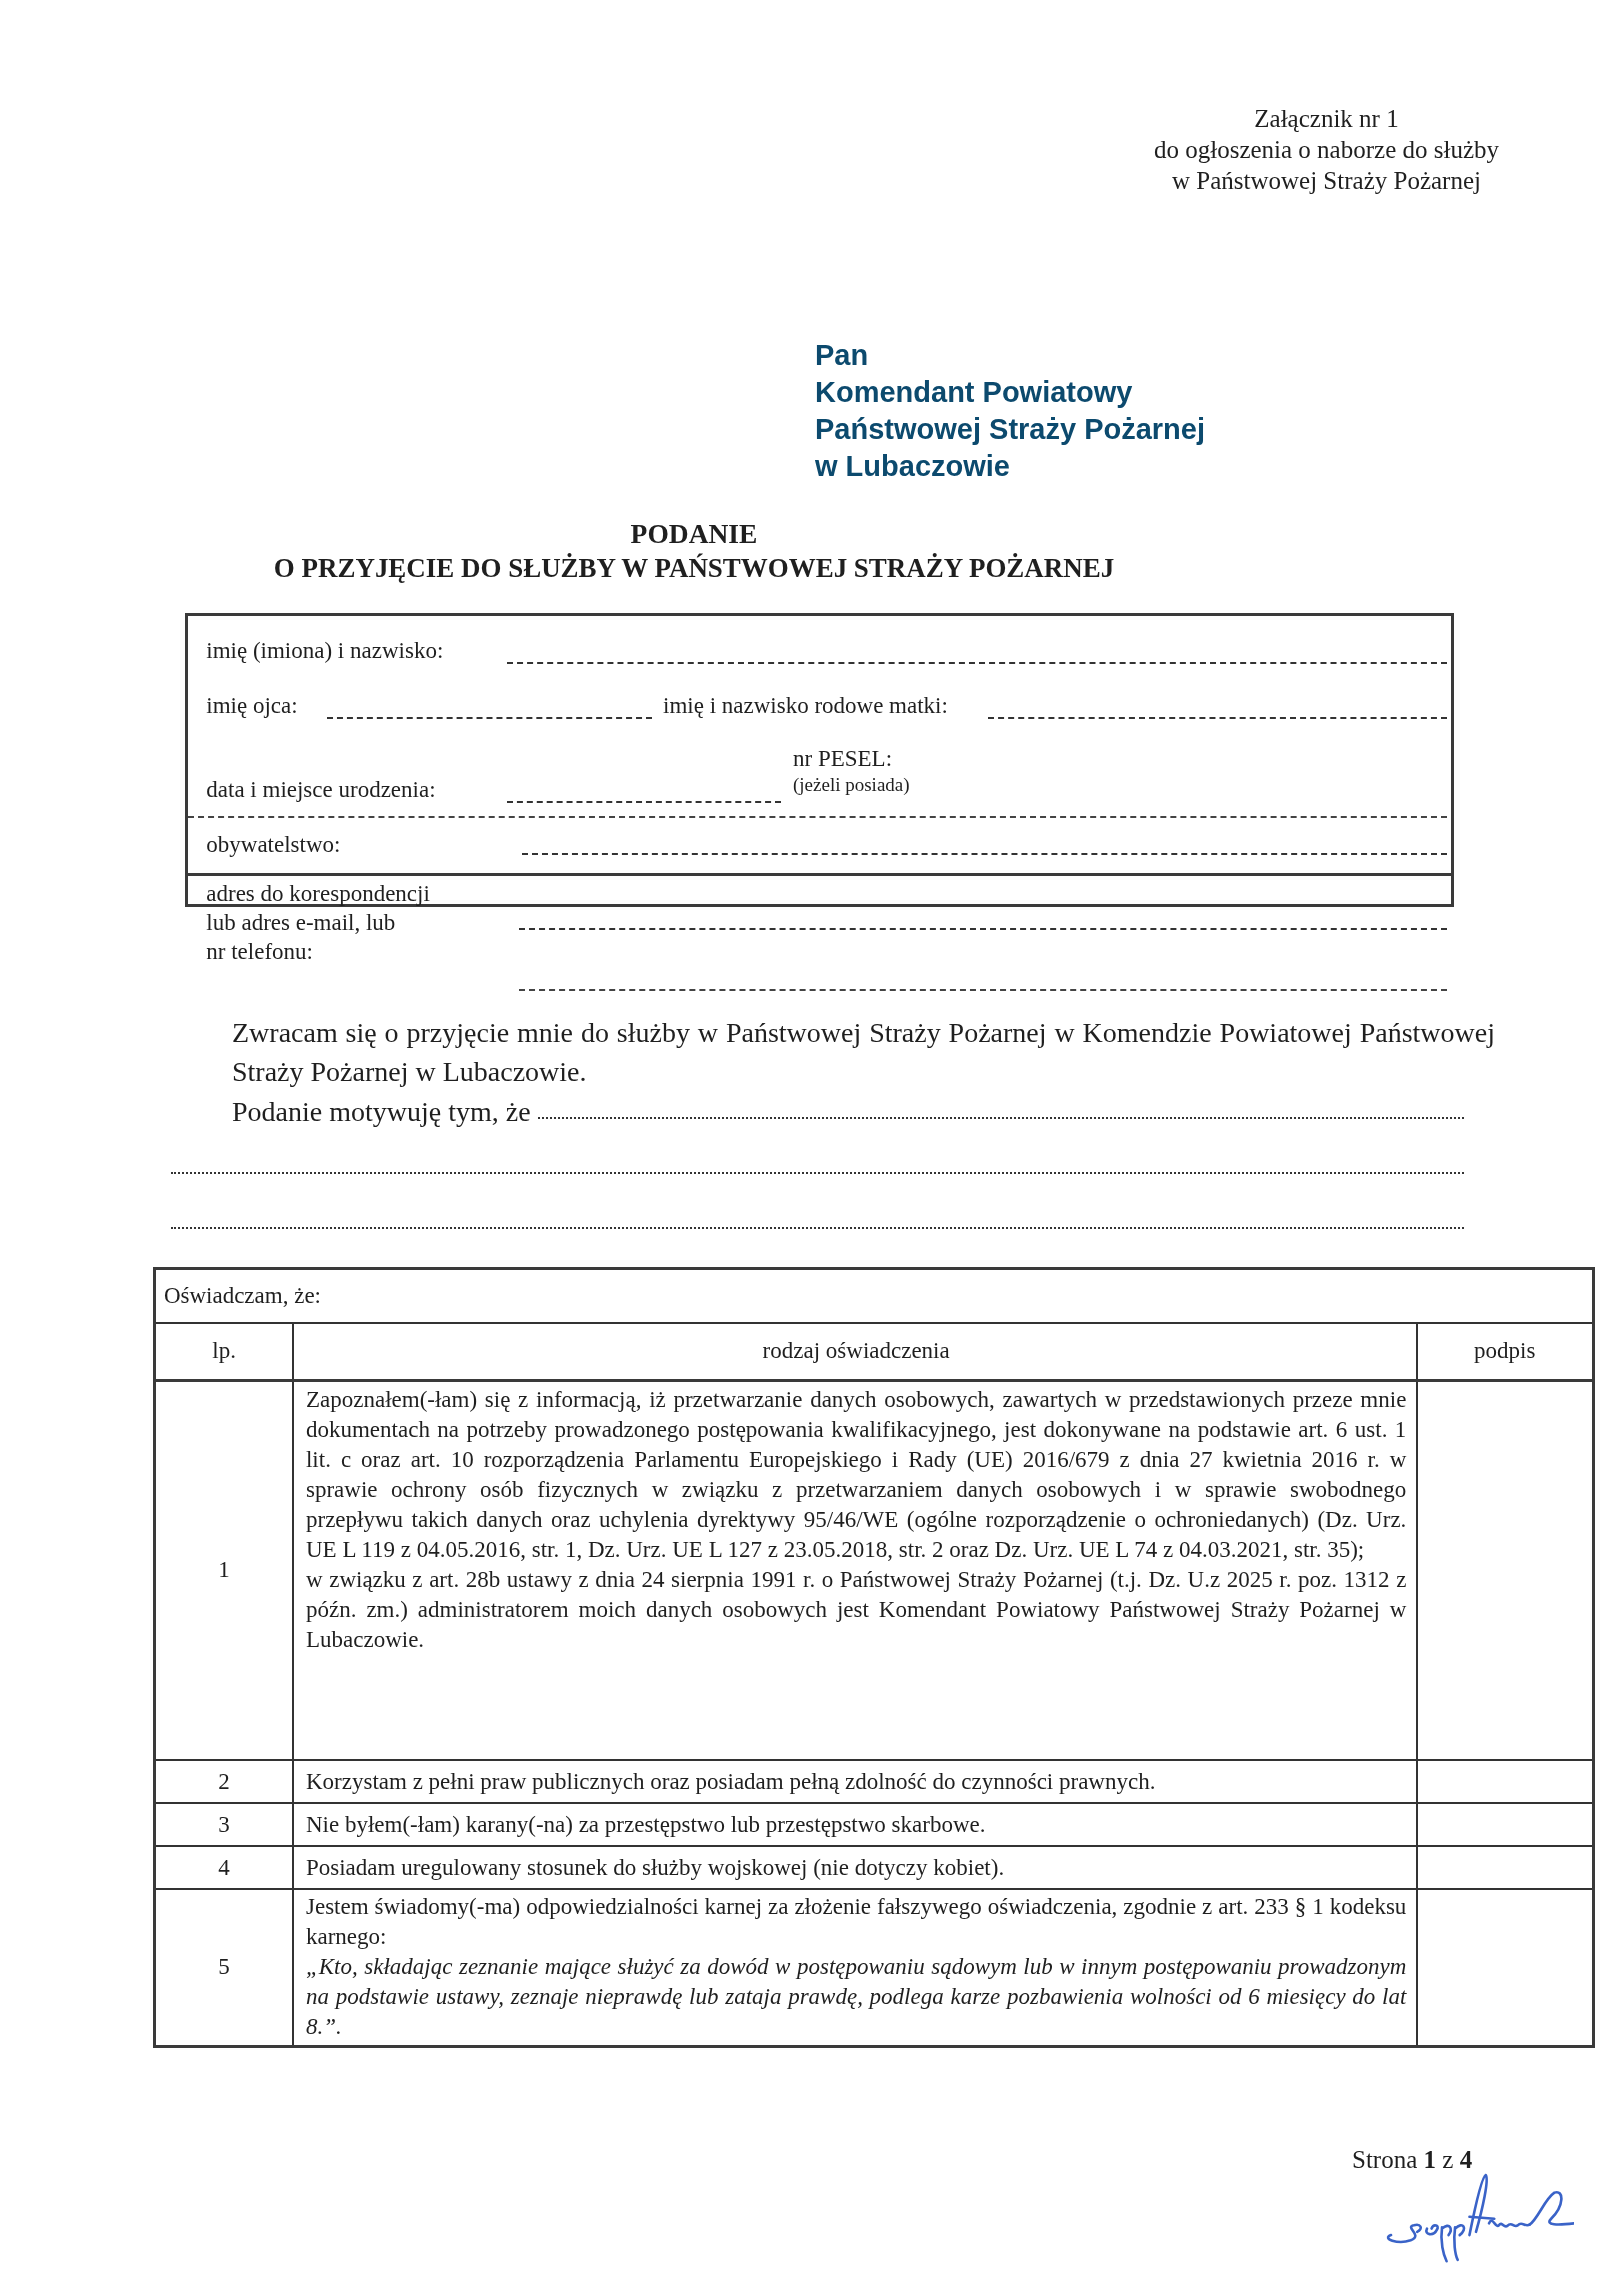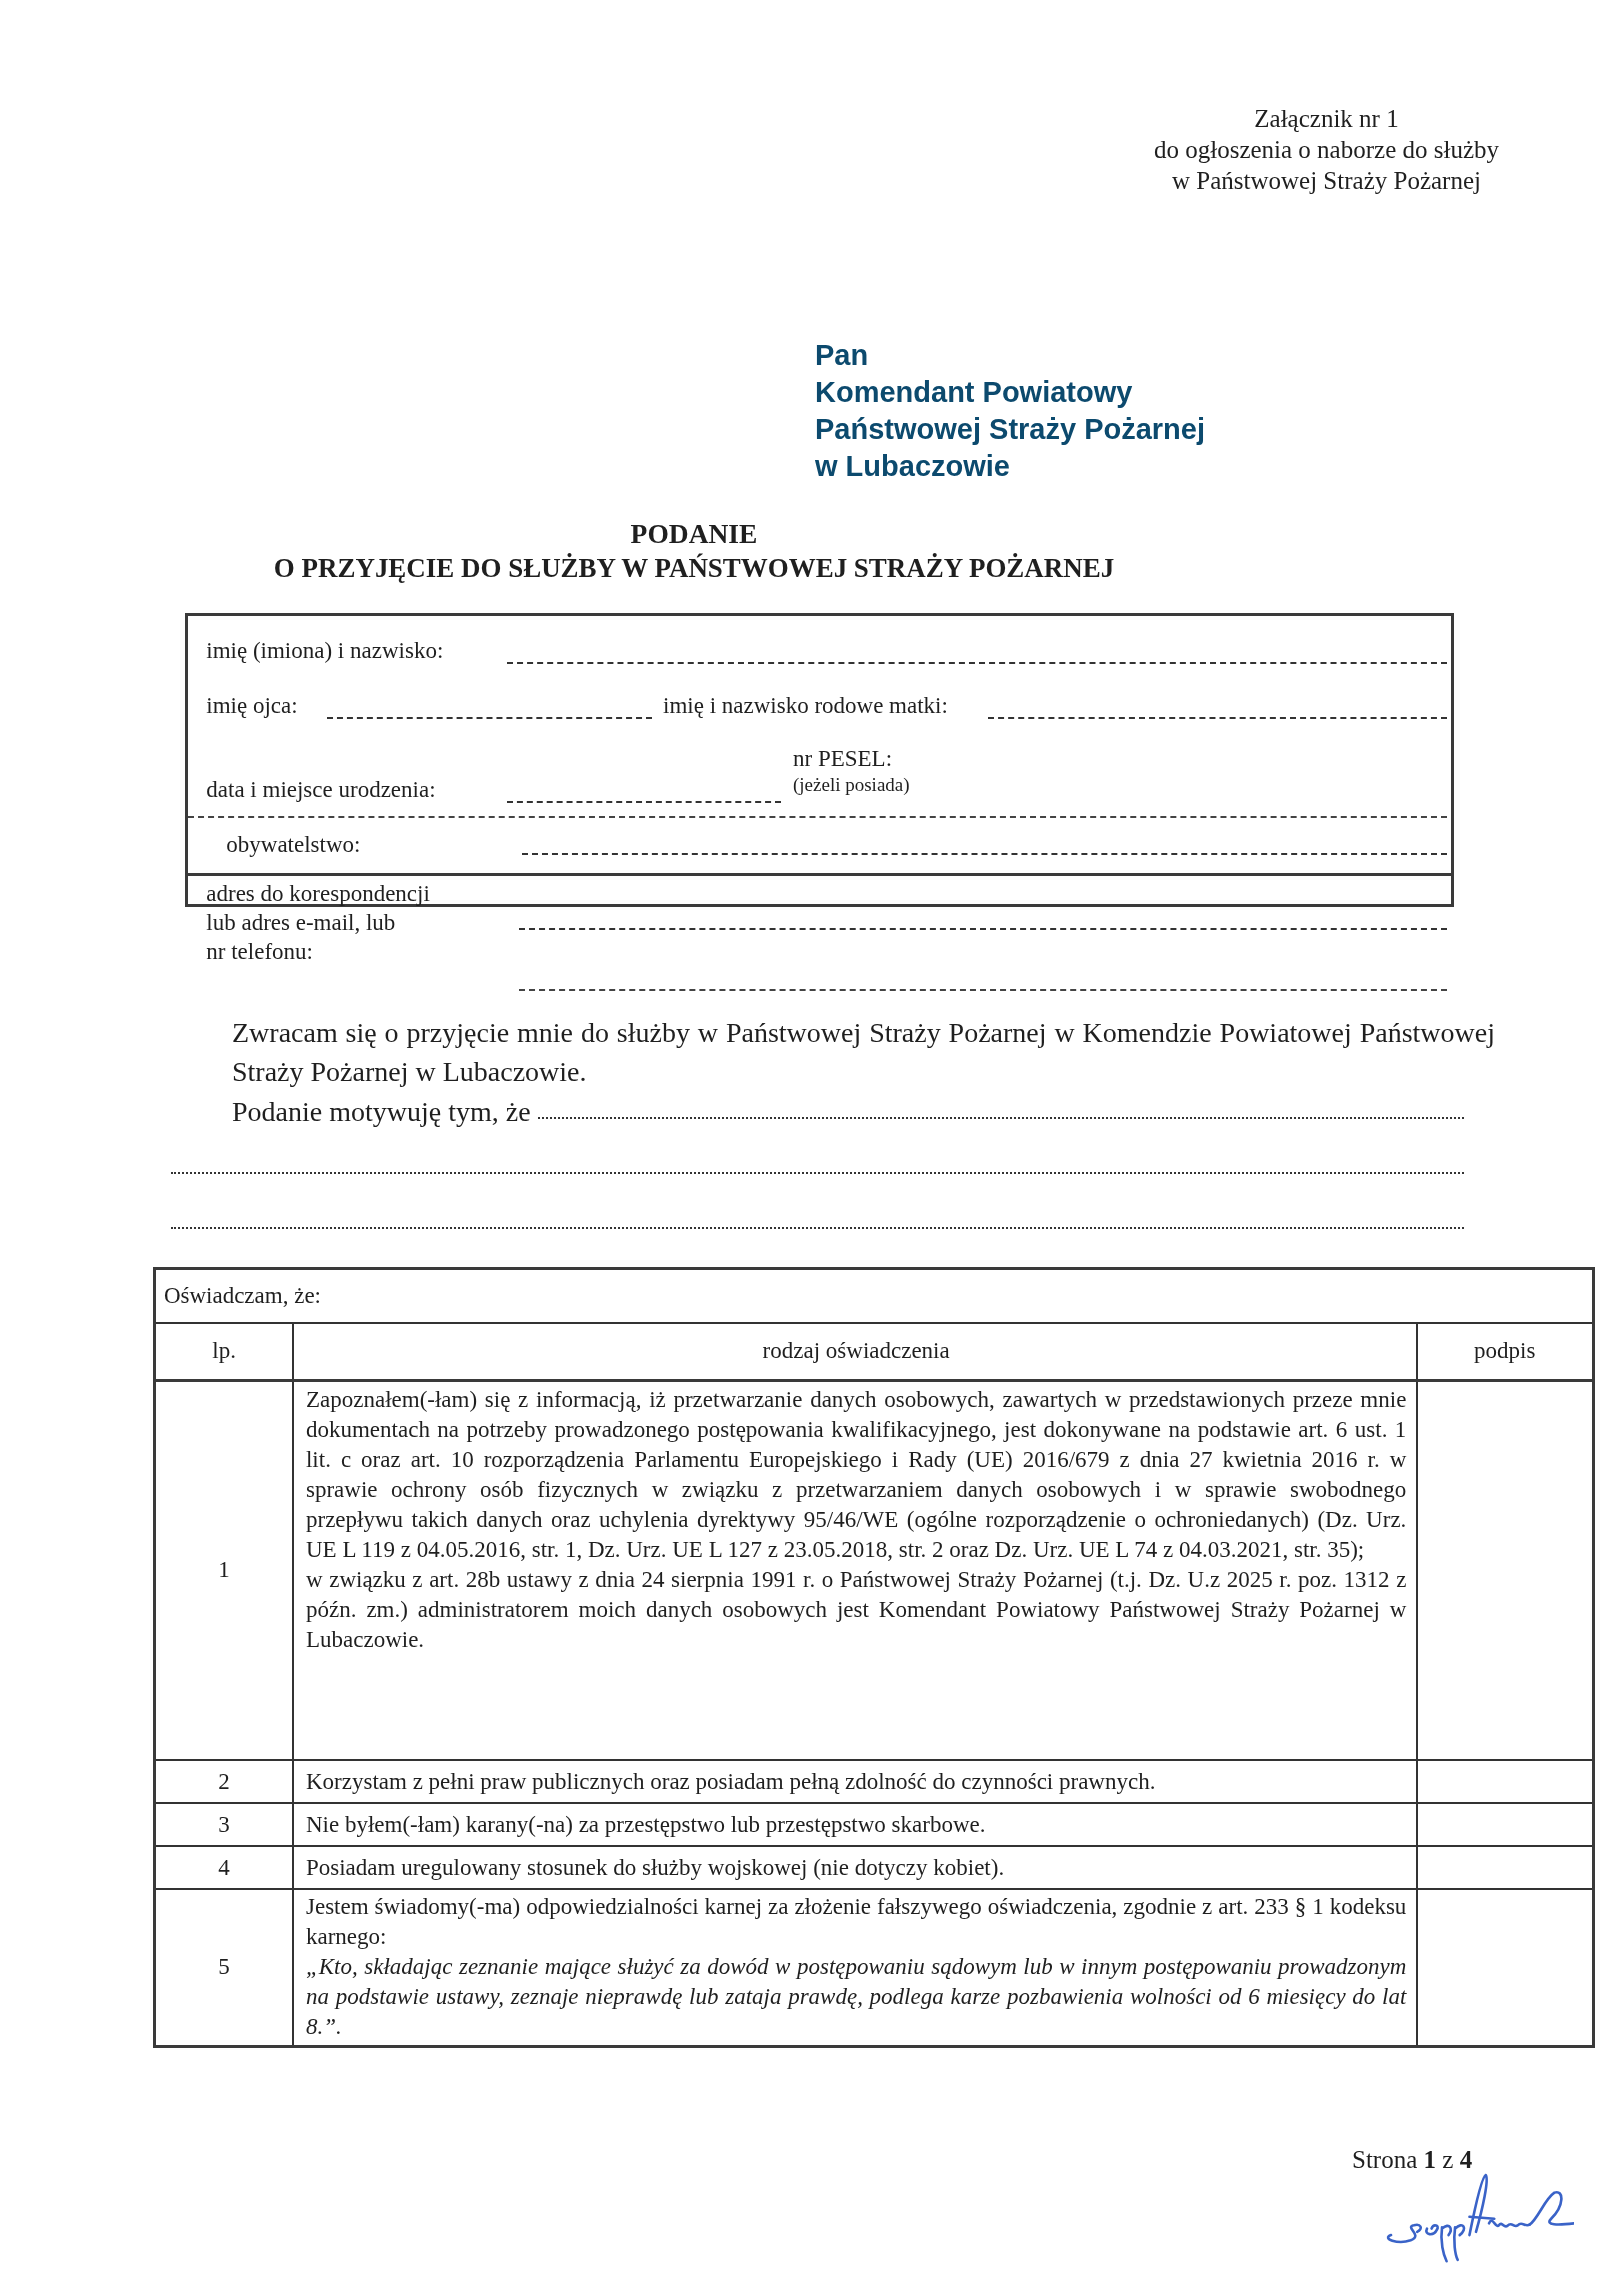--- a/index.html
+++ b/index.html
@@ -78,21 +78,21 @@
   <div class="dots" style="left:139px; width:325px; top:101px;"><span></span></div>
   <div class="flabel" style="left:475px; top:75px;">imię i nazwisko rodowe matki:</div>
   <div class="dots" style="left:800px; right:3.9px; top:101px;"><span></span></div>
 
   <div class="flabel" style="left:18.3px; top:159px;">data i miejsce urodzenia:</div>
   <div class="dots" style="left:319px; width:274px; top:185px;"><span></span></div>
   <div class="flabel" style="left:605px; top:128px;">nr PESEL:</div>
   <div class="flabel small" style="left:605px; top:154px;">(jeżeli posiada)</div>
   <div class="dashes" style="left:0; right:3.9px; top:200px;"><span></span></div>
 
-  <div class="flabel" style="left:18.3px; top:214px;margin-left:20px;">obywatelstwo:</div>
+  <div class="flabel" style="left:18.3px; top:214px;">obywatelstwo:</div>
   <div class="dots" style="left:334px; right:3.9px; top:237px;"><span></span></div>
 
   <div class="divider"></div>
 
   <div class="flabel" style="left:18.3px; top:263px;">
     <div>adres do korespondencji</div>
     <div>lub adres e-mail, lub</div>
     <div>nr telefonu:</div>
   </div>
   <div class="dots" style="left:331px; right:3.9px; top:312px;"><span></span></div>

